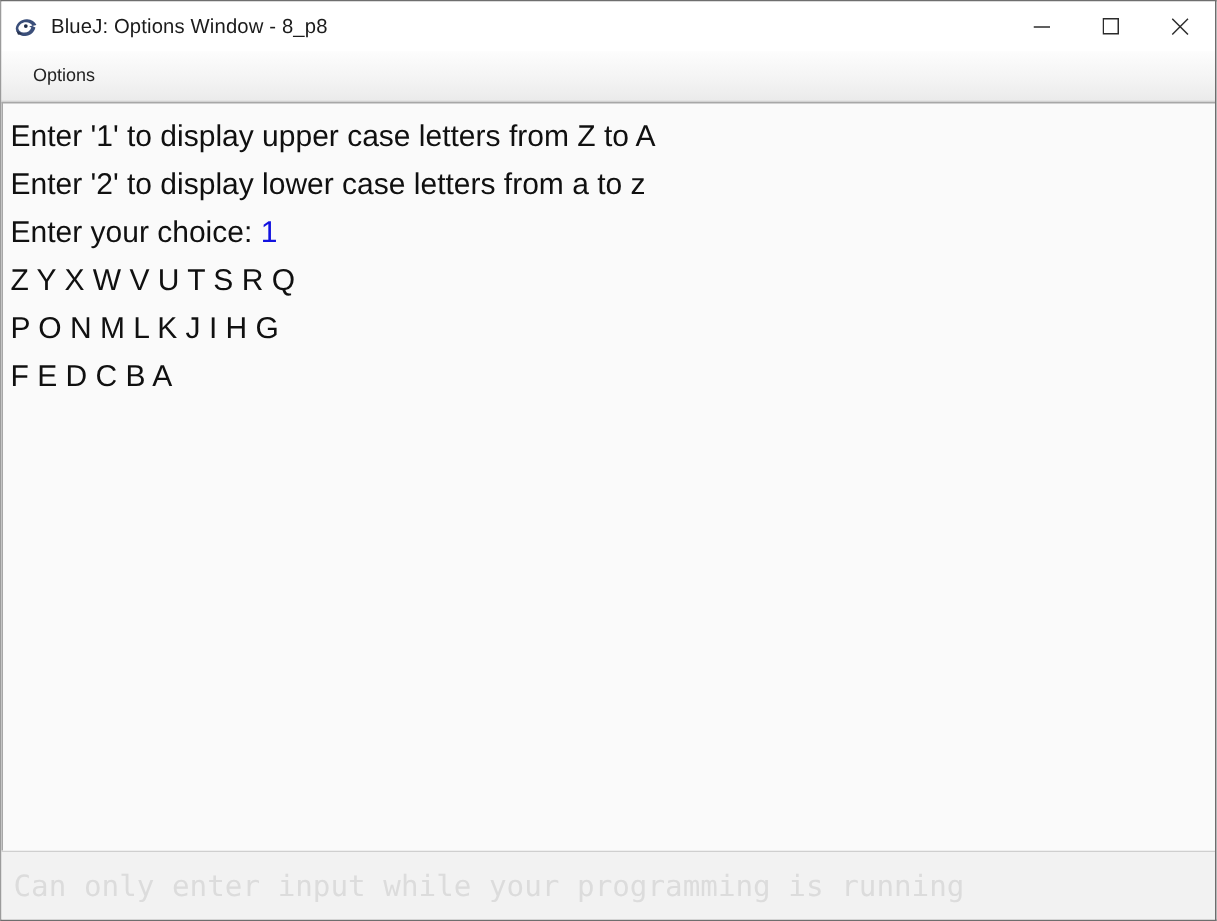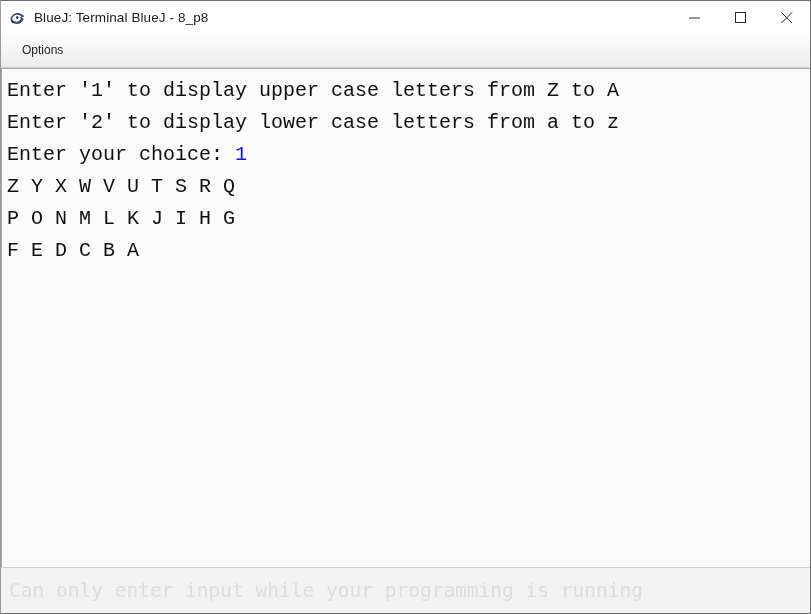--- a/index.html
+++ b/index.html
@@ -99,21 +99,21 @@
     overflow: hidden;
   }
   .terminal {
     position: absolute;
     left: 0;
     top: 0;
     right: 0;
     bottom: 0;
     padding: 6px 0 0 5px;
     box-sizing: border-box;
-    font-family: Liberation Mono, monospace;
+    font-family: Liberation Sans, sans-serif;
     font-size: 20px;
     line-height: 32px;
     color: #101010;
     white-space: pre;
     overflow: hidden;
   }
   .terminal .line { height: 32px; }
   .terminal .input-echo { color: #1212e0; }
 
   
@@ -141,21 +141,21 @@
 
   <div class="titlebar">
     <div class="app-icon">
       <svg width="17" height="17" viewBox="0 0 17 17">
         <path d="M1.5 8.8 C2.2 5.2 5.4 2.6 9.2 2.9 C12.1 3.1 14.3 4.6 15.3 6.6 L12.6 7.4 L14.6 8.4 C13.9 11.6 11.2 13.9 7.8 14.0 C4.3 14.1 1.6 11.9 1.5 8.8 Z" fill="#3b4f7a"></path>
         <path d="M3.2 8.6 C3.8 6.3 5.9 4.7 8.4 4.8 C10.3 4.9 11.8 5.8 12.6 7.0 L10.4 7.6 L11.9 8.3 C11.3 10.3 9.5 11.7 7.3 11.7 C5.0 11.7 3.3 10.4 3.2 8.6 Z" fill="#ffffff"></path>
         <circle cx="8.2" cy="7.4" r="1.25" fill="#1d2a45"></circle>
         <path d="M2.0 10.6 L6.2 12.6 L3.0 13.2 Z" fill="#27324d"></path>
       </svg>
     </div>
-    <div class="title-text">BlueJ: Terminal BlueJ - 8_p8</div>
+    <div class="title-text">BlueJ: Options Window - 8_p8</div>
 
     <div class="win-controls">
       <div class="win-btn">
         <svg width="12" height="12" viewBox="0 0 12 12">
           <line x1="0" y1="6" x2="11" y2="6" stroke="#2b2b2b" stroke-width="1"></line>
         </svg>
       </div>
       <div class="win-btn">
         <svg width="12" height="12" viewBox="0 0 12 12">
           <rect x="0.5" y="0.5" width="10" height="10" fill="none" stroke="#2b2b2b" stroke-width="1"></rect>

